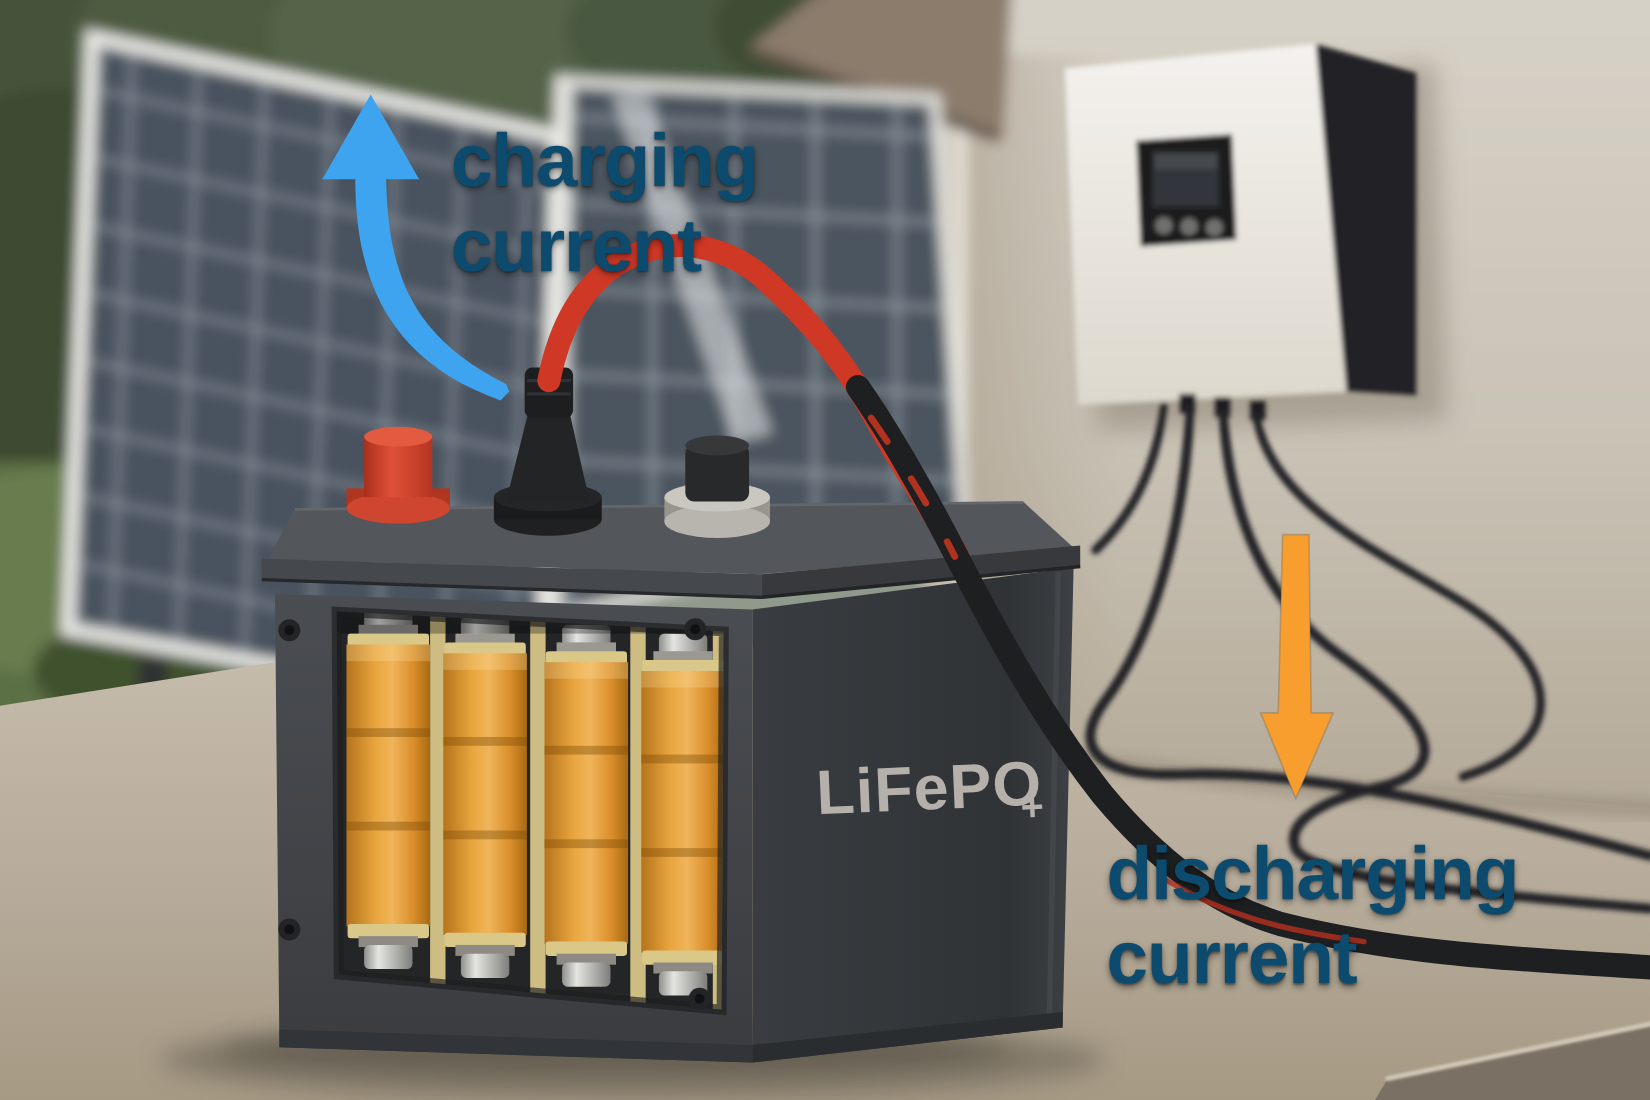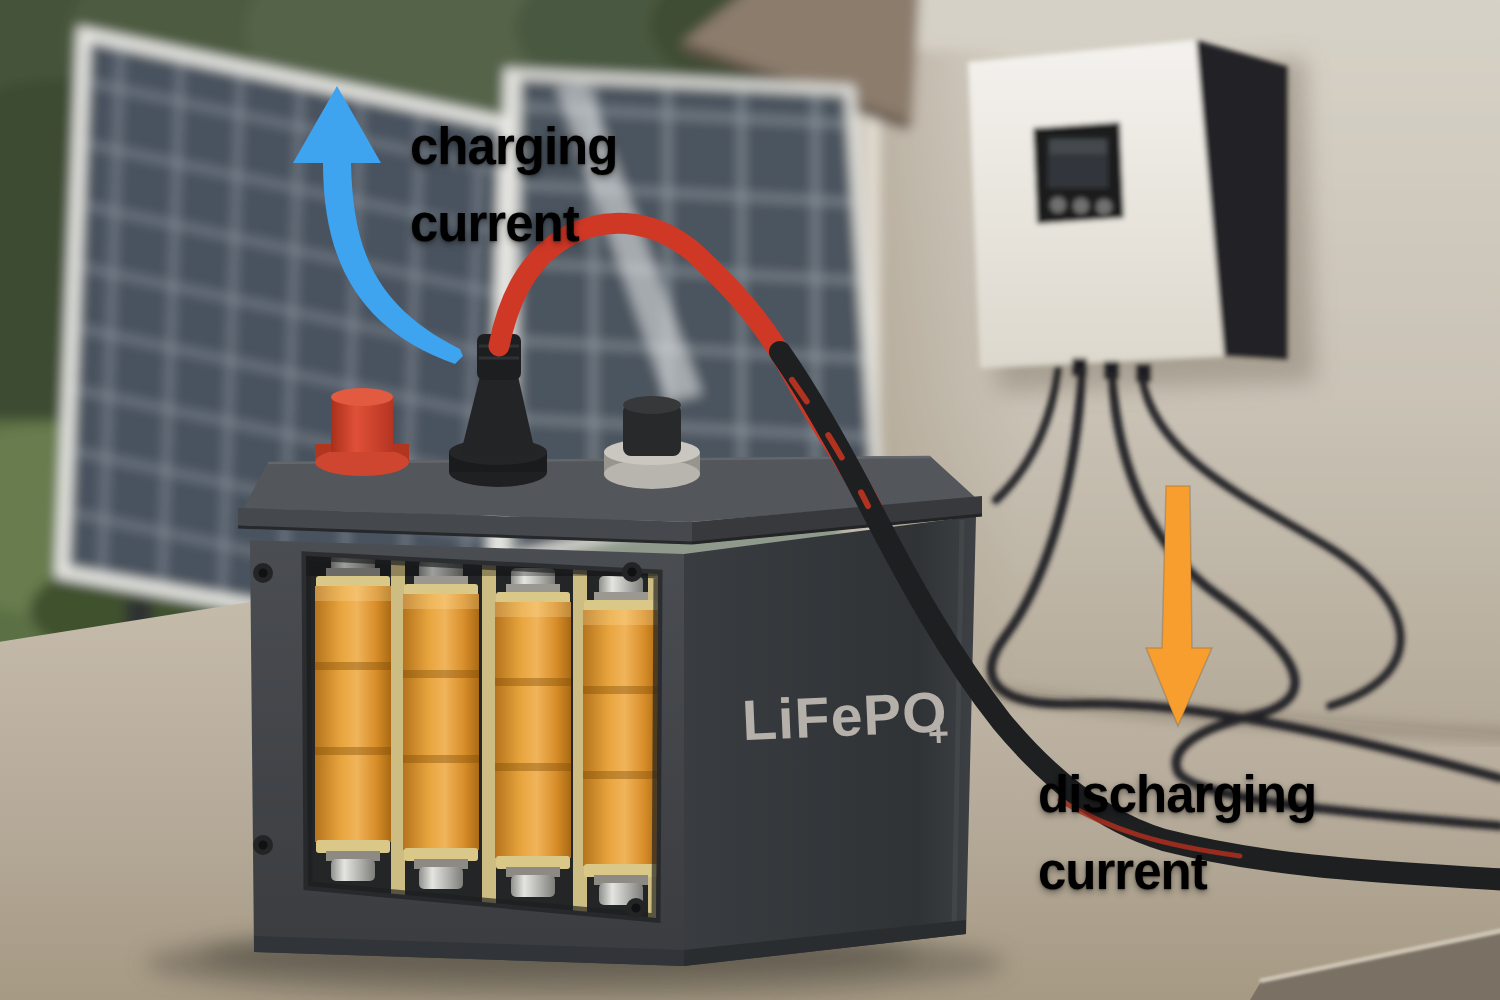--- a/index.html
+++ b/index.html
@@ -1,24 +1,24 @@
 <!DOCTYPE html>
 <html><head>
 <meta charset="utf-8">
 <style>
   html,body{margin:0;padding:0;background:#777;}
   #stage{position:relative;width:1500px;height:1000px;overflow:hidden;
          background:#9aa095;font-family:"Liberation Sans",sans-serif;}
   #stage svg{position:absolute;left:0;top:0;}
-  .anno{position:absolute;color:#000000;font-weight:700;font-size:51px;
+  .anno{position:absolute;color:#0c4a6e;font-weight:700;font-size:68px;
         line-height:77px;letter-spacing:-1px;
         text-shadow:0 3px 7px rgba(0,0,0,.40),0 1px 2px rgba(0,0,0,.35);
         font-family:"Liberation Sans",sans-serif;white-space:nowrap;}
   #charging-label{left:410px;top:108px;}
-  #discharging-label{left:1038px;top:756px;}
+  #discharging-label{left:1006px;top:756px;}
 </style>
 </head>
 <body>
 
 <div id="stage">
 <svg width="1500" height="1000" viewBox="0 0 1500 1000">
   <defs>
     <filter id="f6" x="-20%" y="-20%" width="140%" height="140%">
           <feGaussianBlur stdDeviation="6"></feGaussianBlur>
         </filter>

